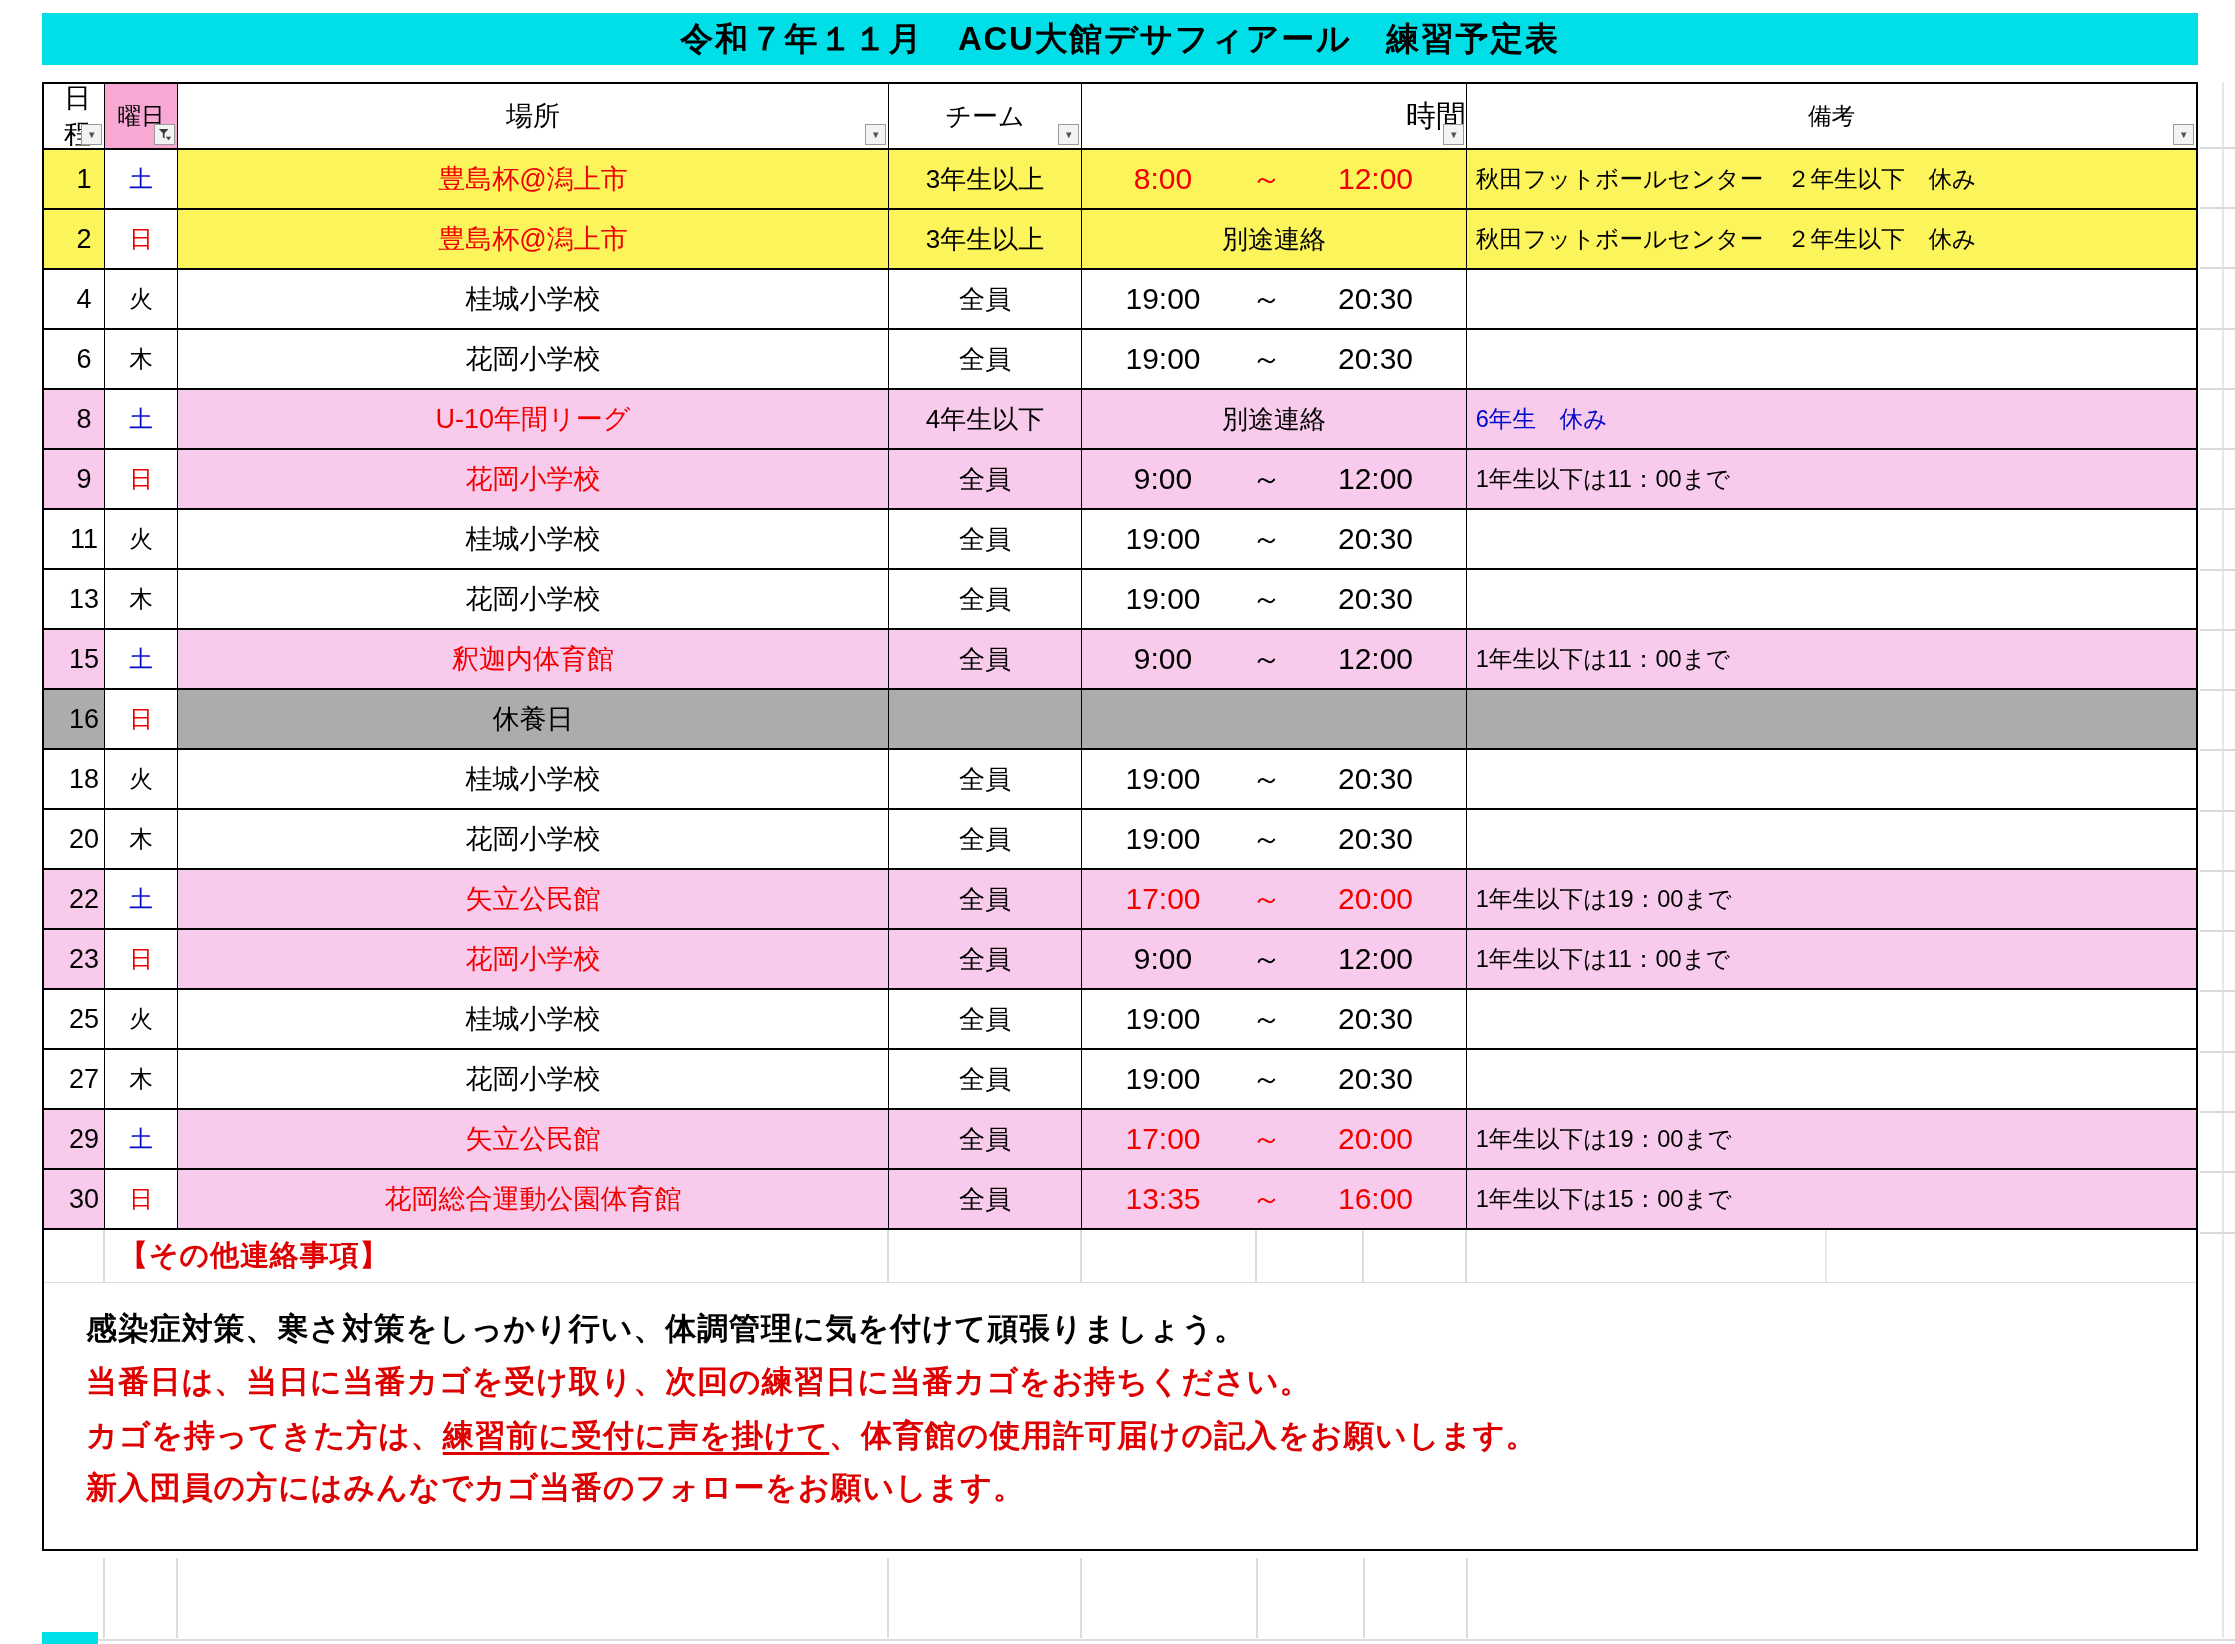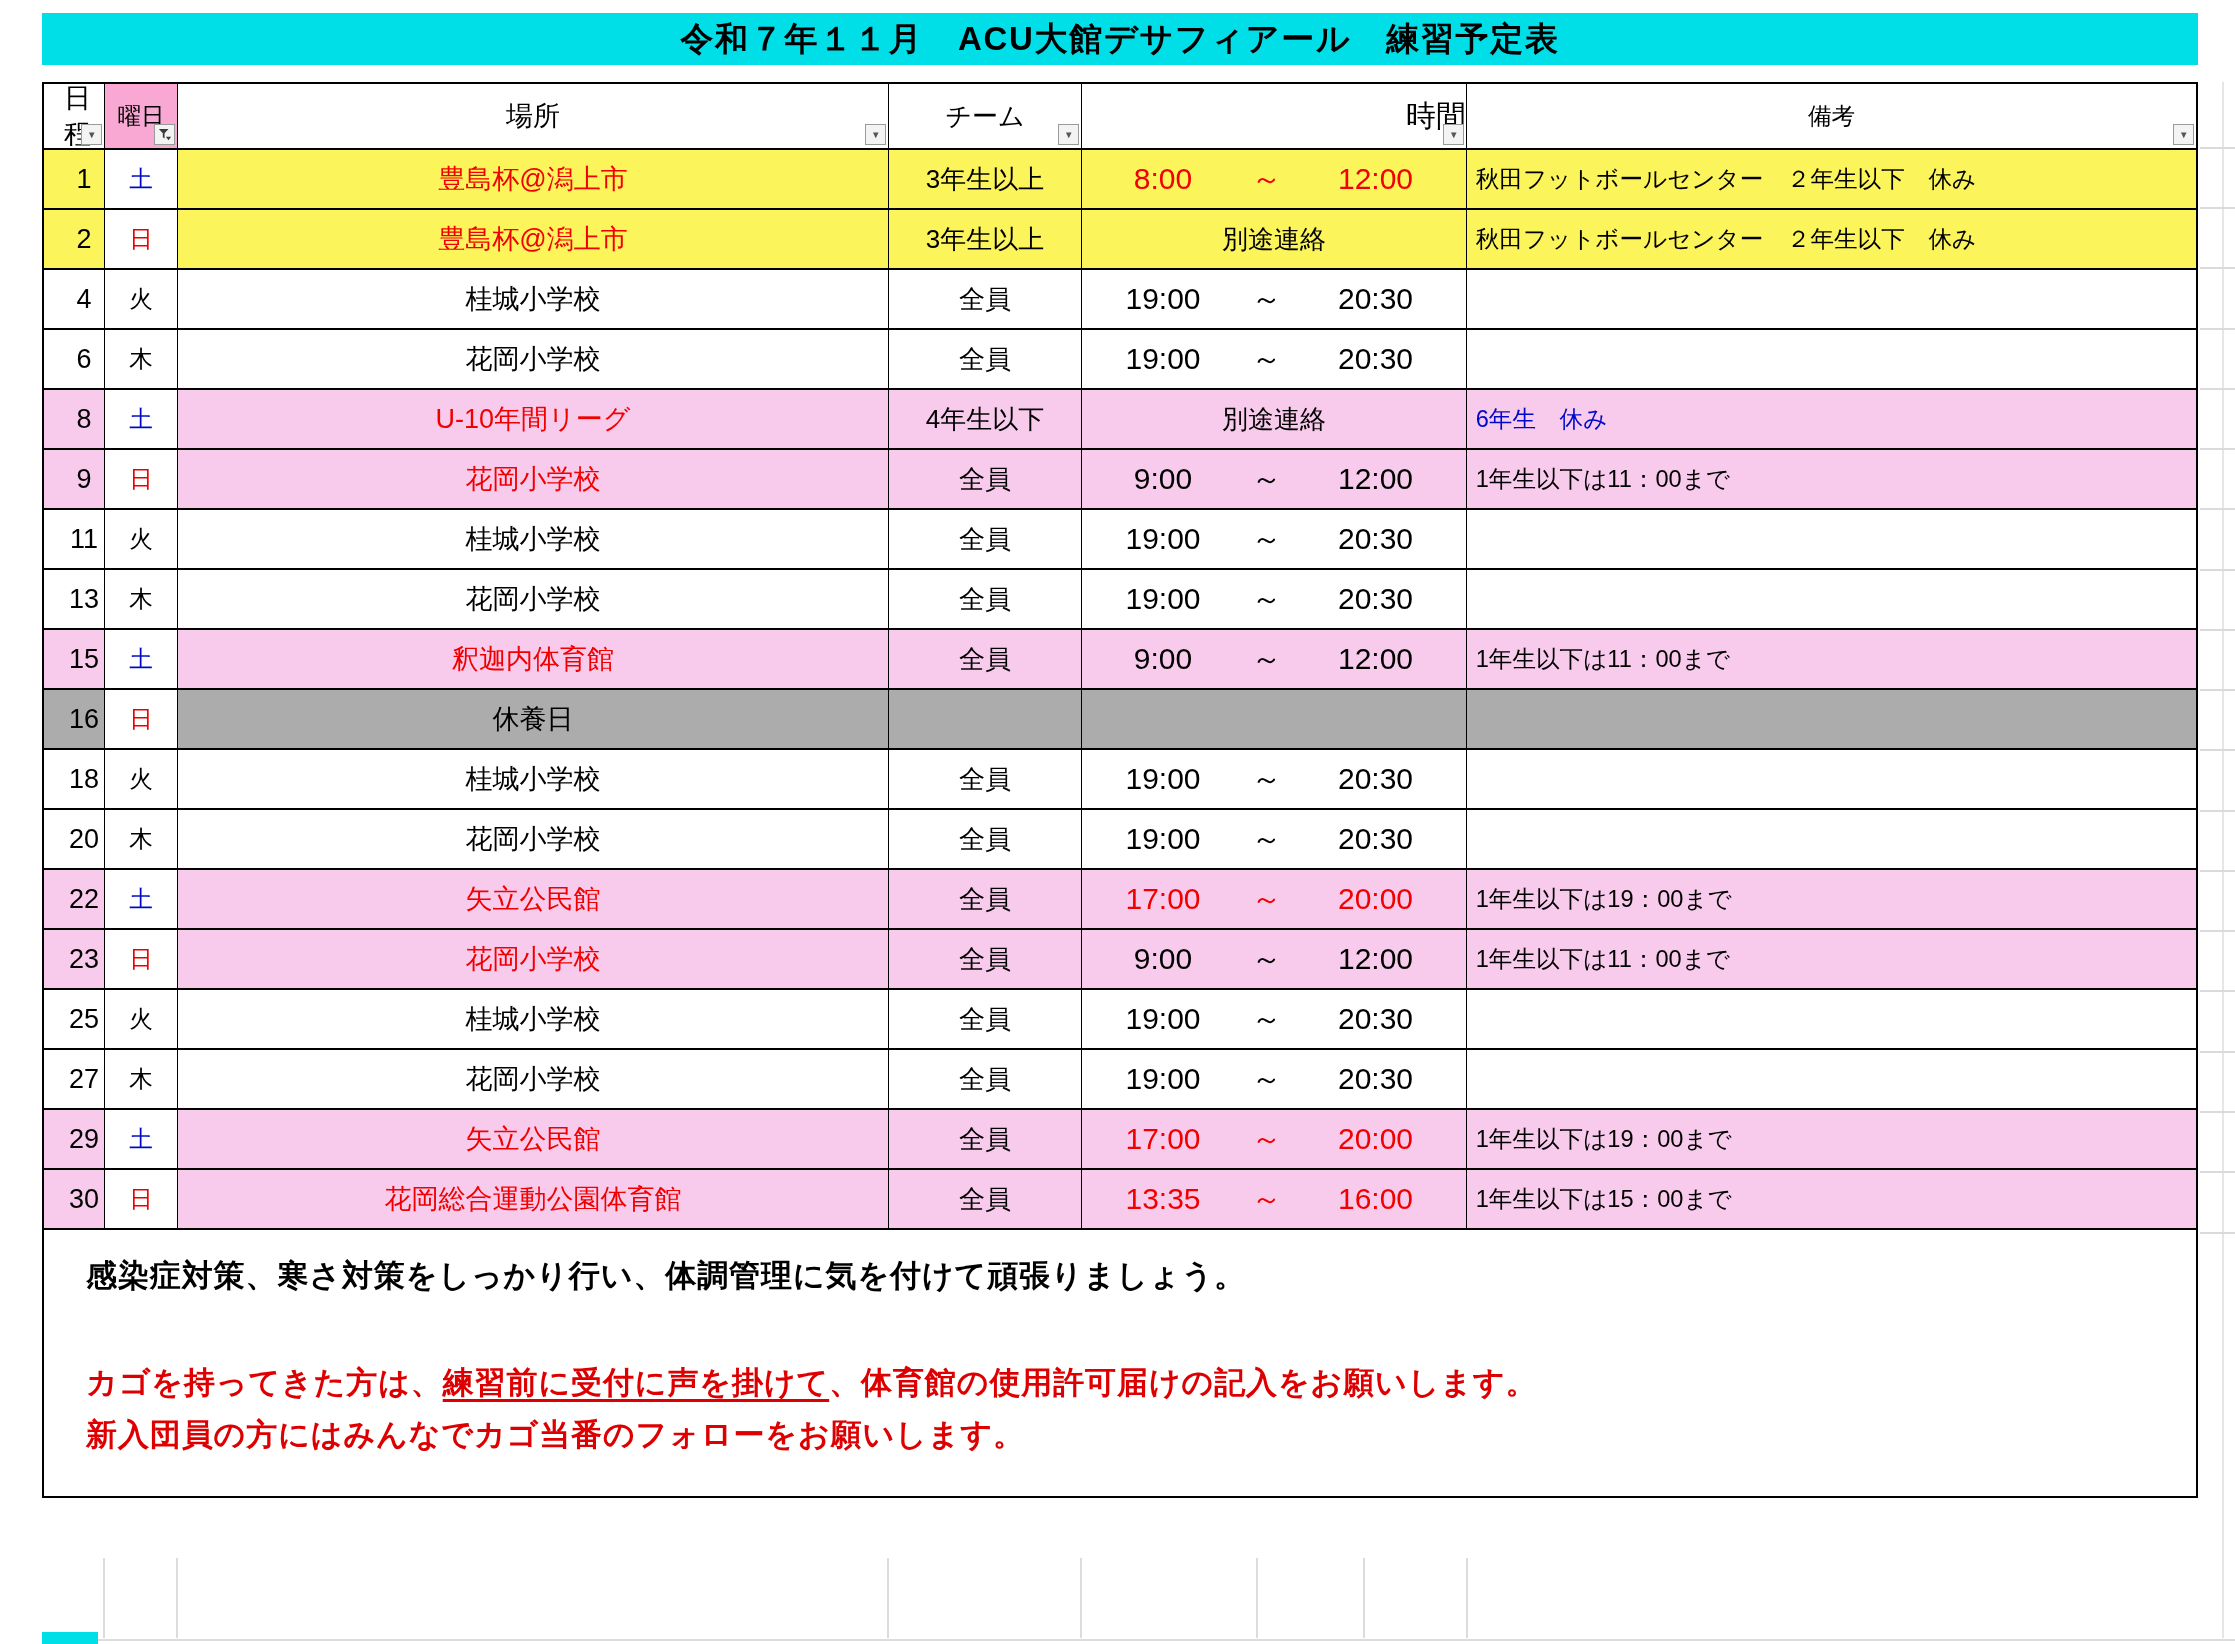--- a/index.html
+++ b/index.html
@@ -319,23 +319,34 @@
           <div class="cell c-team txt-black">全員</div>
           <div class="cell c-time txt-red">
             <span class="t-start">13:35</span>
             <span class="t-tilde">～</span>
             <span class="t-end">16:00</span>
           </div>
           <div class="cell c-remark txt-black">1年生以下は15：00まで</div>
         </div>
       </div>
 
+    <div class="renraku-row">
+      <div class="vline" style="left:59px"></div>
+      <div class="vline" style="left:843px"></div>
+      <div class="vline" style="left:1036px"></div>
+      <div class="vline" style="left:1211px"></div>
+      <div class="vline" style="left:1318px"></div>
+      <div class="vline" style="left:1421px"></div>
+      <div class="vline" style="left:1781px; background:#E8E8E8"></div>
+      <span class="renraku-label">【その他連絡事項】</span>
+    </div>
 
     <div class="notes">
         <div class="note-line note-black" style="top: 5.2px;"><span>感染症対策、寒さ対策をしっかり行い、体調管理に気を付けて頑張りましょう。</span></div>
+        <div class="note-line note-red" style="top: 58px;"><span>当番日は、当日に当番カゴを受け取り、次回の練習日に当番カゴをお持ちください。</span></div>
         <div class="note-line note-red" style="top: 164px;"><span>新入団員の方にはみんなでカゴ当番のフォローをお願いします。</span></div>
         <div class="note-line note-red" style="top: 112px;"><span>カゴを持ってきた方は、</span><span class="u">練習前に受付に声を掛けて</span><span>、体育館の使用許可届けの記入をお願いします。</span></div>
       </div>
 
   </div>
 
   <div class="decor" style="left:103px; top:1558px; width:1.7px; height:80px;"></div>
   <div class="decor" style="left:176px; top:1558px; width:1.7px; height:80px;"></div>
   <div class="decor" style="left:887px; top:1558px; width:1.7px; height:80px;"></div>
   <div class="decor" style="left:1080px; top:1558px; width:1.7px; height:80px;"></div>

